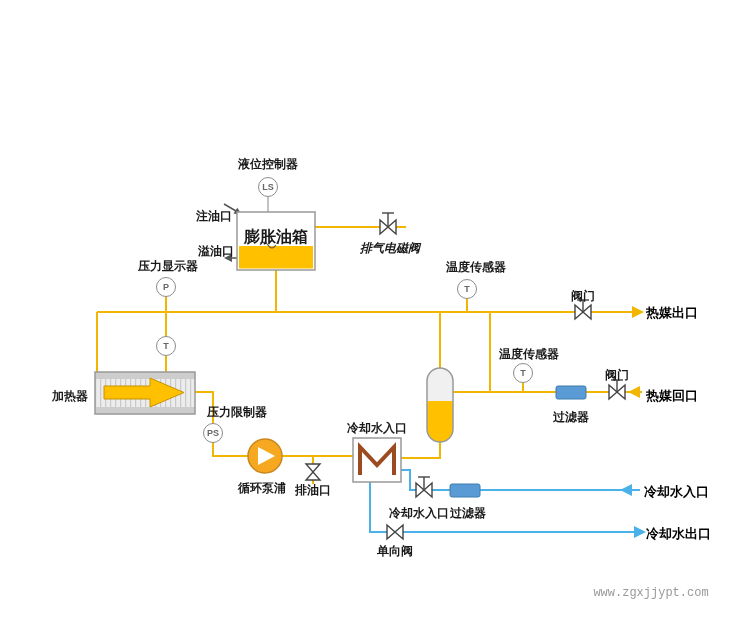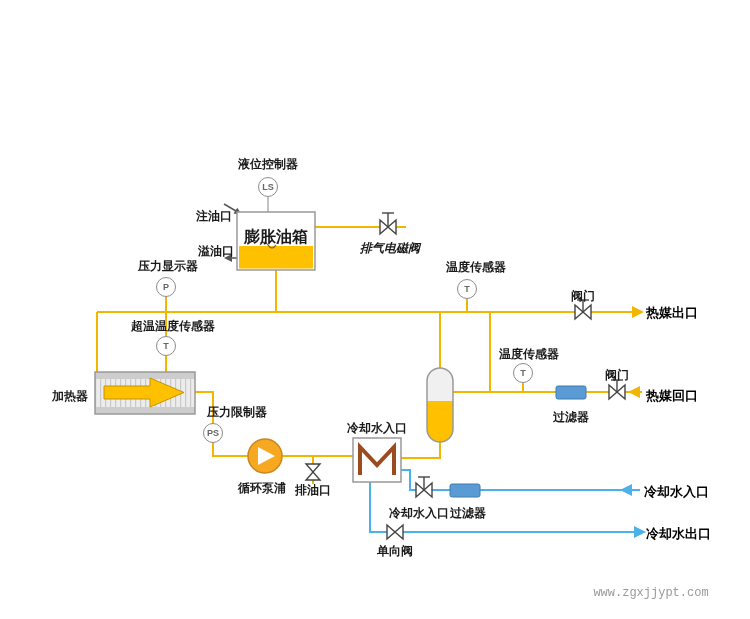--- a/index.html
+++ b/index.html
@@ -161,21 +161,20 @@
 
   <div class="lbl" style="left:218px;top:156px;width:100px;">液位控制器</div>
   <div class="lbl r" style="left:188px;top:208px;width:44px;">注油口</div>
   <div class="lbl tanklbl" style="left:239px;top:227px;width:74px;">膨胀油箱</div>
   <div class="lbl r" style="left:188px;top:243px;width:46px;">溢油口</div>
   <div class="lbl" style="left:118px;top:258px;width:100px;">压力显示器</div>
   <div class="lbl" style="left:340px;top:240px;width:100px;font-style:italic;">排气电磁阀</div>
   <div class="lbl" style="left:426px;top:259px;width:100px;">温度传感器</div>
   <div class="lbl" style="left:558px;top:288px;width:50px;">阀门</div>
   <div class="lbl l port" style="left:646px;top:304px;width:70px;">热媒出口</div>
-  <div class="lbl" style="left:113px;top:318px;width:120px;">超温温度传感器</div>
   <div class="lbl r" style="left:40px;top:388px;width:48px;">加热器</div>
   <div class="lbl" style="left:187px;top:404px;width:100px;">压力限制器</div>
   <div class="lbl" style="left:212px;top:480px;width:100px;">循环泵浦</div>
   <div class="lbl" style="left:283px;top:482px;width:60px;">排油口</div>
   <div class="lbl" style="left:337px;top:420px;width:80px;">冷却水入口</div>
   <div class="lbl" style="left:479px;top:346px;width:100px;">温度传感器</div>
   <div class="lbl" style="left:541px;top:409px;width:60px;">过滤器</div>
   <div class="lbl" style="left:592px;top:367px;width:50px;">阀门</div>
   <div class="lbl l port" style="left:646px;top:387px;width:70px;">热媒回口</div>
   <div class="lbl" style="left:374px;top:505px;width:90px;">冷却水入口</div>

